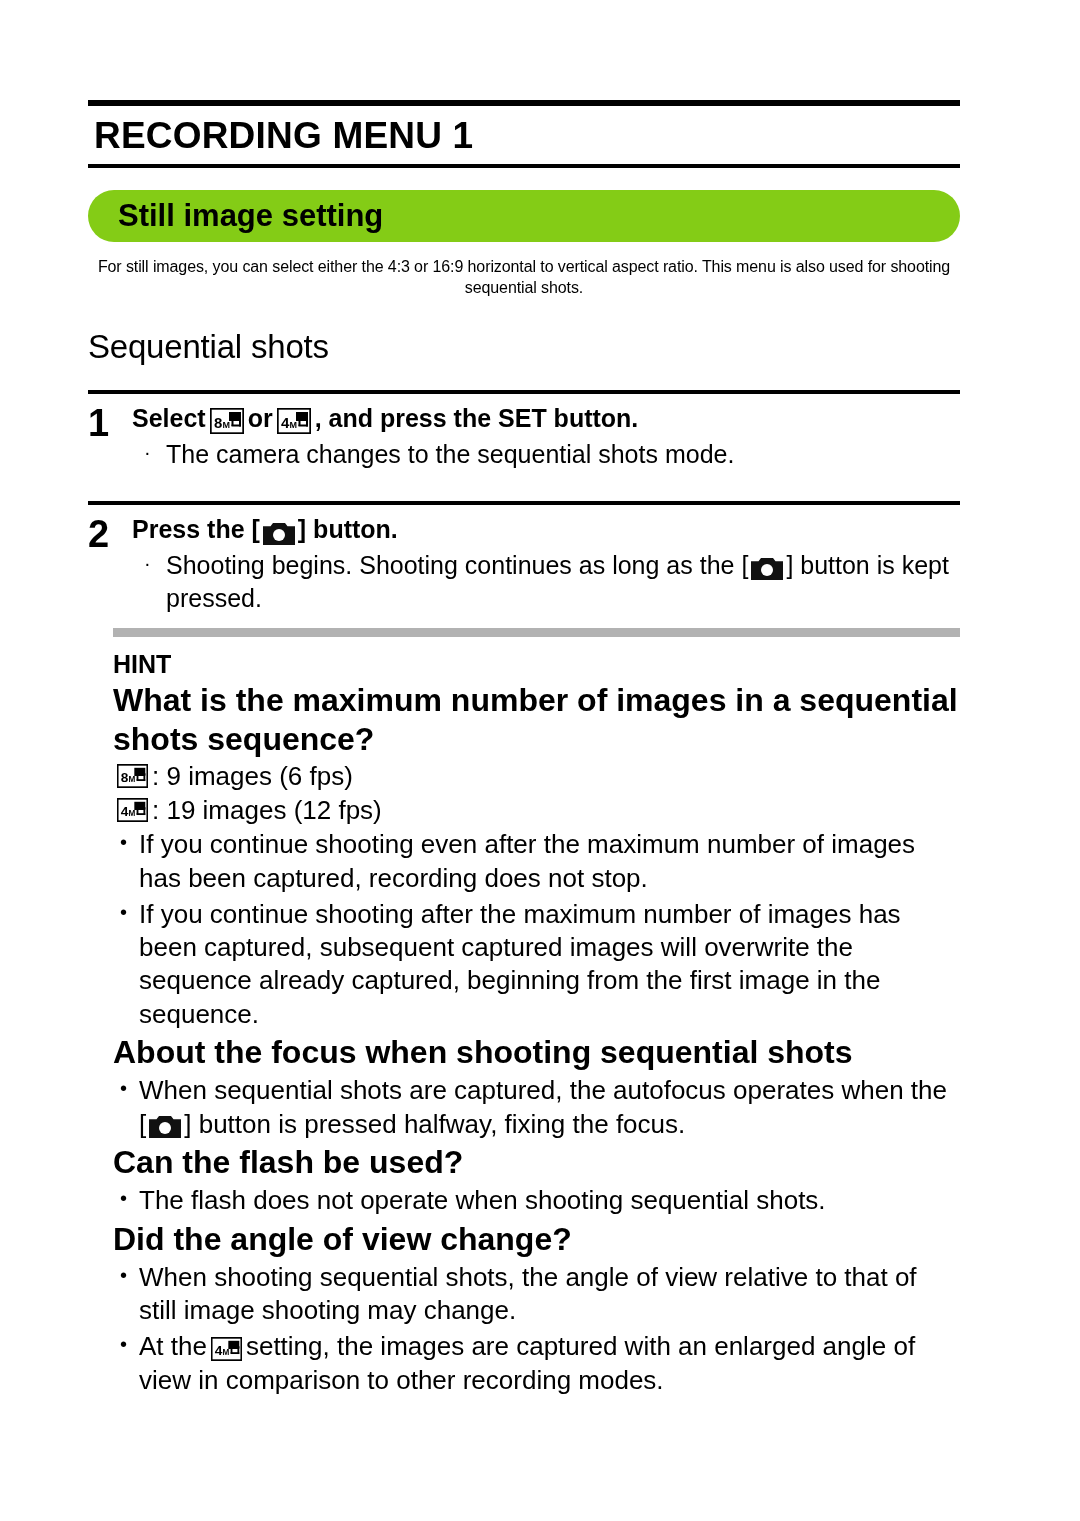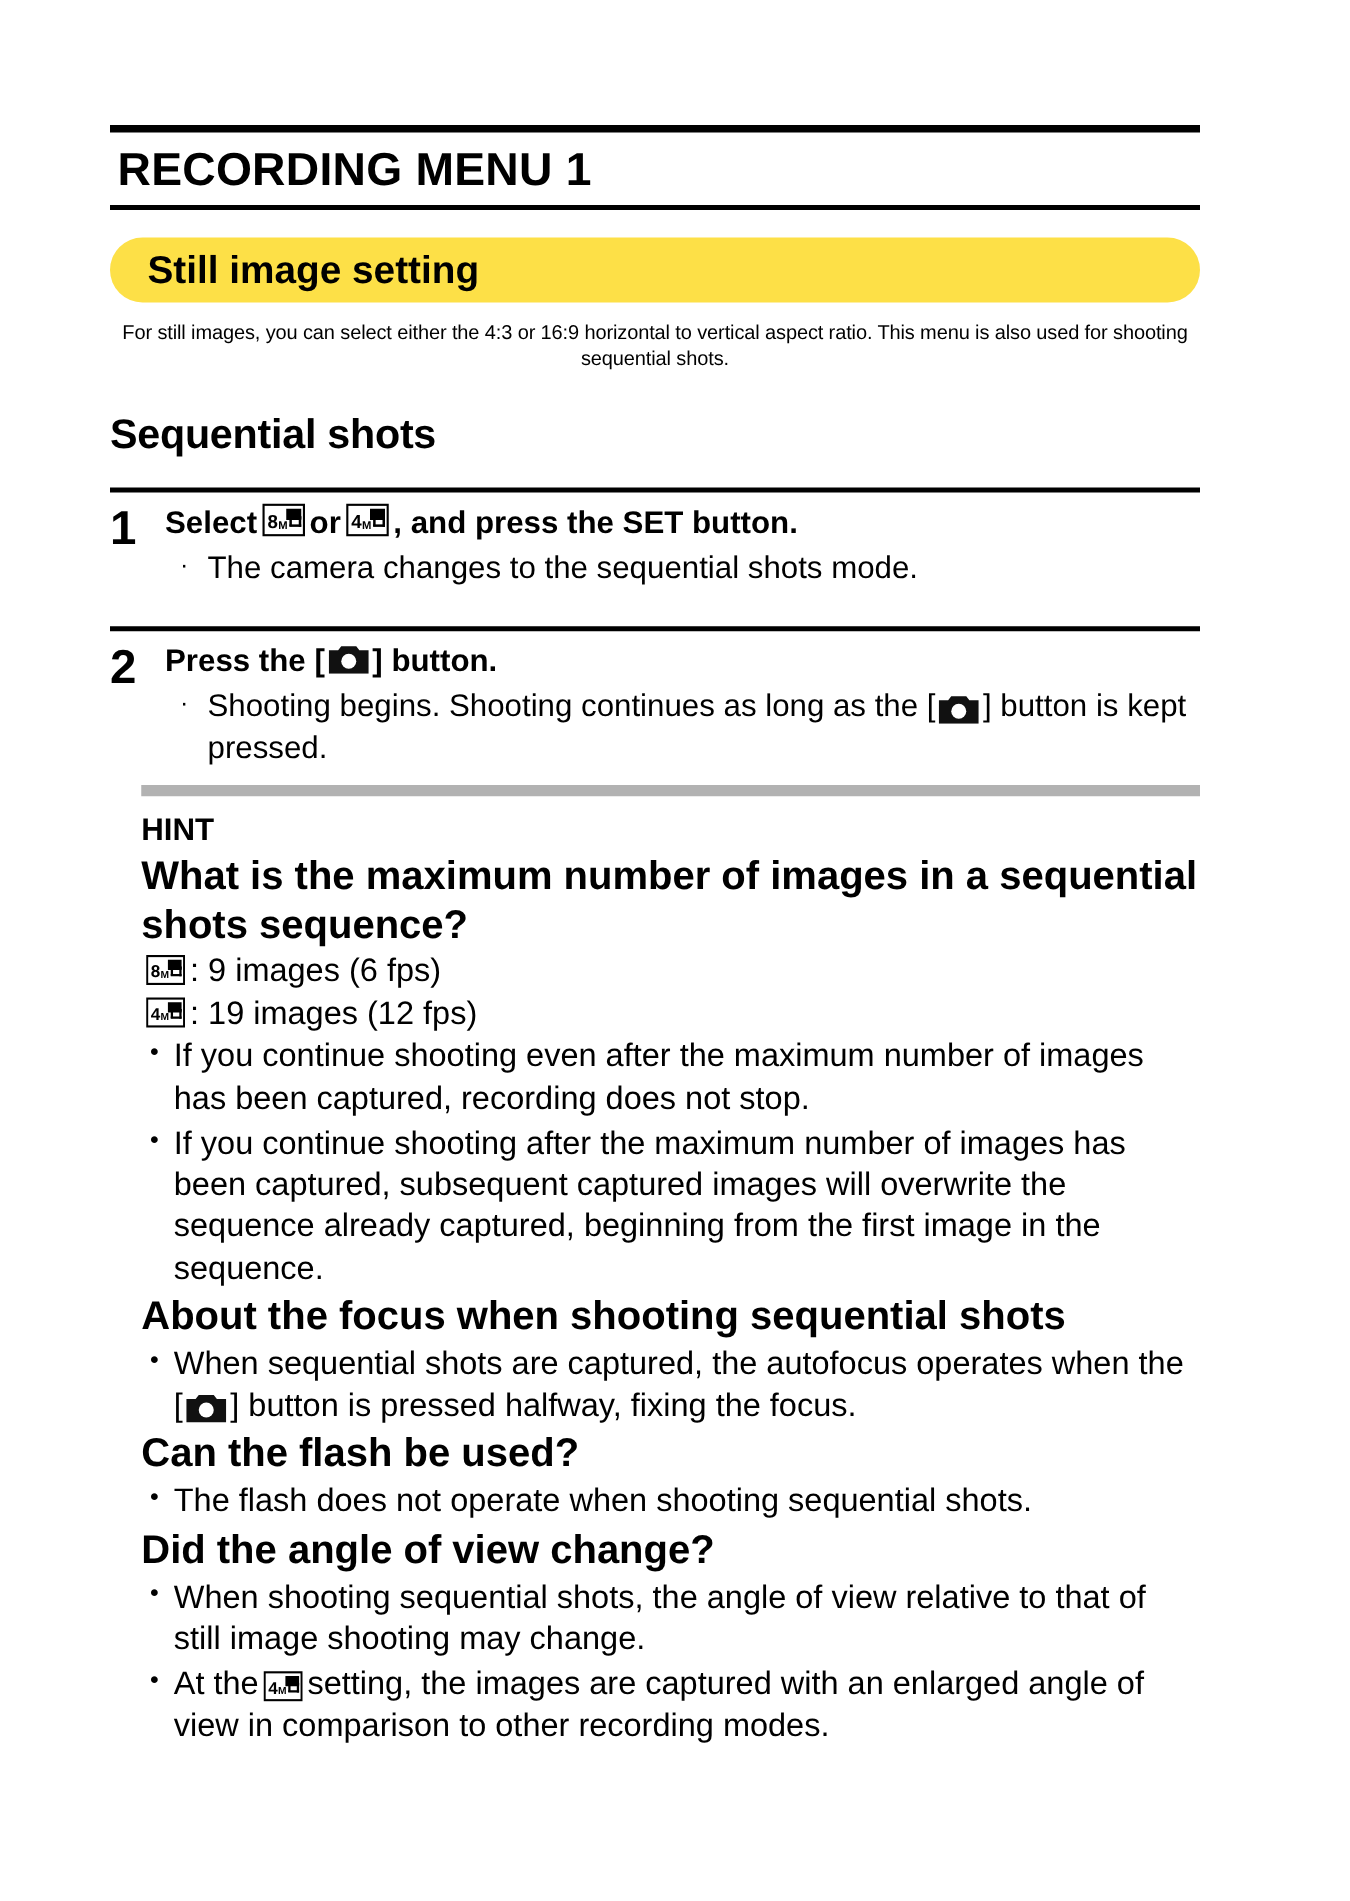--- a/index.html
+++ b/index.html
@@ -54,21 +54,21 @@
     font-size: 37px;
     font-weight: bold;
     letter-spacing: 0.2px;
     line-height: 1.0;
     padding: 11px 0 10px 6px;
   }
 
   
   .pill {
     margin-top: 22px;
-    background: #fde047;
+    background: #84cc16;
     border-radius: 26px;
     height: 52px;
     display: flex;
     align-items: center;
     padding-left: 30px;
     box-sizing: border-box;
   }
   .pill-title {
     font-size: 31px;
     font-weight: bold;
@@ -82,21 +82,21 @@
     font-size: 16px;
     line-height: 1.32;
     margin-top: 14px;
     letter-spacing: -0.1px;
     text-align: center;
   }
 
   
   .section-heading {
     font-size: 33px;
-    font-weight: bold;
+    font-weight: normal;
     margin-top: 30px;
     letter-spacing: -0.2px;
   }
 
   
   .step-block { margin-top: 24px; }
   .step-body {
     display: flex;
     align-items: flex-start;
     padding-top: 9px;
@@ -109,21 +109,21 @@
     flex: 0 0 44px;
     position: relative;
     top: 1px;
   }
   .step-text { flex: 1 1 auto; }
   .step-title {
     font-size: 25px;
     font-weight: bold;
     line-height: 1.25;
     display: flex;
-    align-items: flex-start;
+    align-items: flex-end;
     flex-wrap: wrap;
   }
   .step-bullets {
     margin-top: 4px;
     padding-left: 12px;
   }
   .sub-bullet {
     font-size: 25px;
     line-height: 1.3;
     display: flex;

